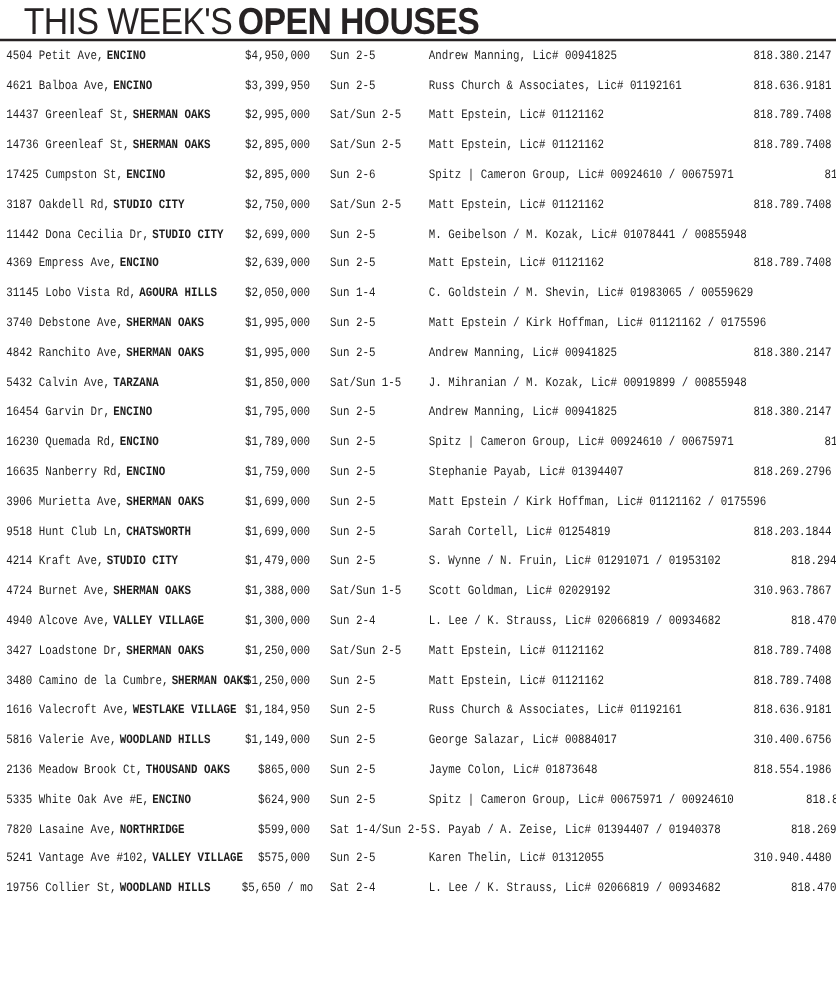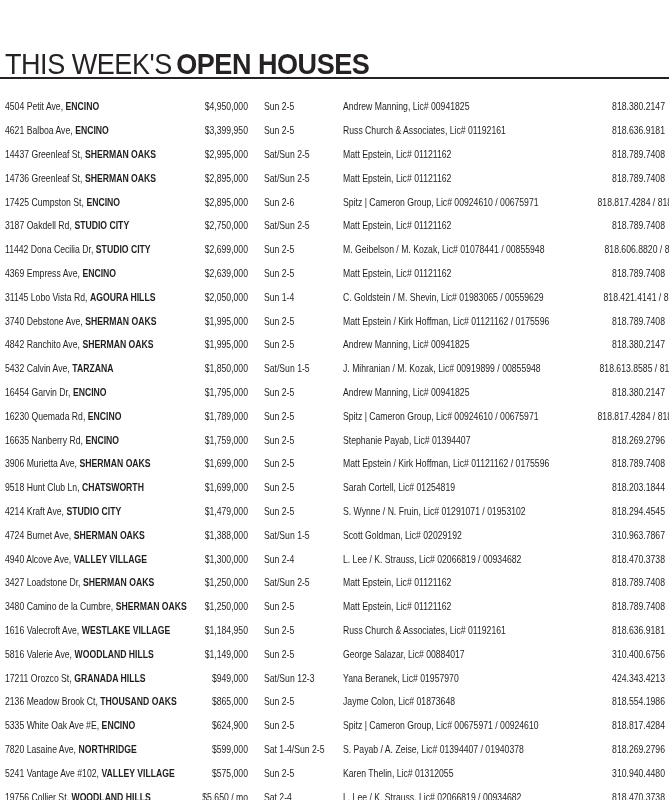--- a/index.html
+++ b/index.html
@@ -10,23 +10,22 @@
     width: 669px;
   }
   .page {
     position: relative;
     width: 669px;
     height: 800px;
     background: #ffffff;
     overflow: hidden;
   }
   .masthead {
-    padding: 3px 0 0 5px;
+    padding: 3px 0 0 19px;
     height: 31px;
-    margin-top: 46px;
   }
   .masthead h1 {
     font-size: 30px;
     line-height: 29px;
     font-weight: 400;
     letter-spacing: -0.5px;
     white-space: nowrap;
     transform: scaleX(0.90);
     transform-origin: 0 50%;
     color: #262223;
@@ -35,21 +34,22 @@
     font-weight: 700;
     margin-left: 5px;
     color: #262223;
   }
   .rule {
     width: 669px;
     height: 2px;
     background: #262223;
   }
   .listings {
-    margin-top: 16px;
+    margin-top: 0;
+    font-family: Liberation Mono, monospace;
   }
   .row {
     display: grid;
     grid-template-columns: 178px 65px 95px 1fr auto;
     align-items: center;
     height: 23.8px;
     padding: 0 4px 0 5px;
     font-size: 10.3px;
     white-space: nowrap;
   }
@@ -261,27 +261,20 @@
       </div>
 
       <div class="row">
         <div class="cell c-address"><span class="street">5816 Valerie Ave</span><span class="city">WOODLAND HILLS</span></div>
         <div class="cell c-price">$1,149,000</div>
         <div class="cell c-time">Sun 2-5</div>
         <div class="cell c-agent">George Salazar, Lic# 00884017</div>
         <div class="cell c-phone">310.400.6756</div>
       </div>
 
-      <div class="row">
-        <div class="cell c-address"><span class="street">17211 Orozco St</span><span class="city">GRANADA HILLS</span></div>
-        <div class="cell c-price">$949,000</div>
-        <div class="cell c-time">Sat/Sun 12-3</div>
-        <div class="cell c-agent">Yana Beranek, Lic# 01957970</div>
-        <div class="cell c-phone">424.343.4213</div>
-      </div>
 
       <div class="row">
         <div class="cell c-address"><span class="street">2136 Meadow Brook Ct</span><span class="city">THOUSAND OAKS</span></div>
         <div class="cell c-price">$865,000</div>
         <div class="cell c-time">Sun 2-5</div>
         <div class="cell c-agent">Jayme Colon, Lic# 01873648</div>
         <div class="cell c-phone">818.554.1986</div>
       </div>
 
 

